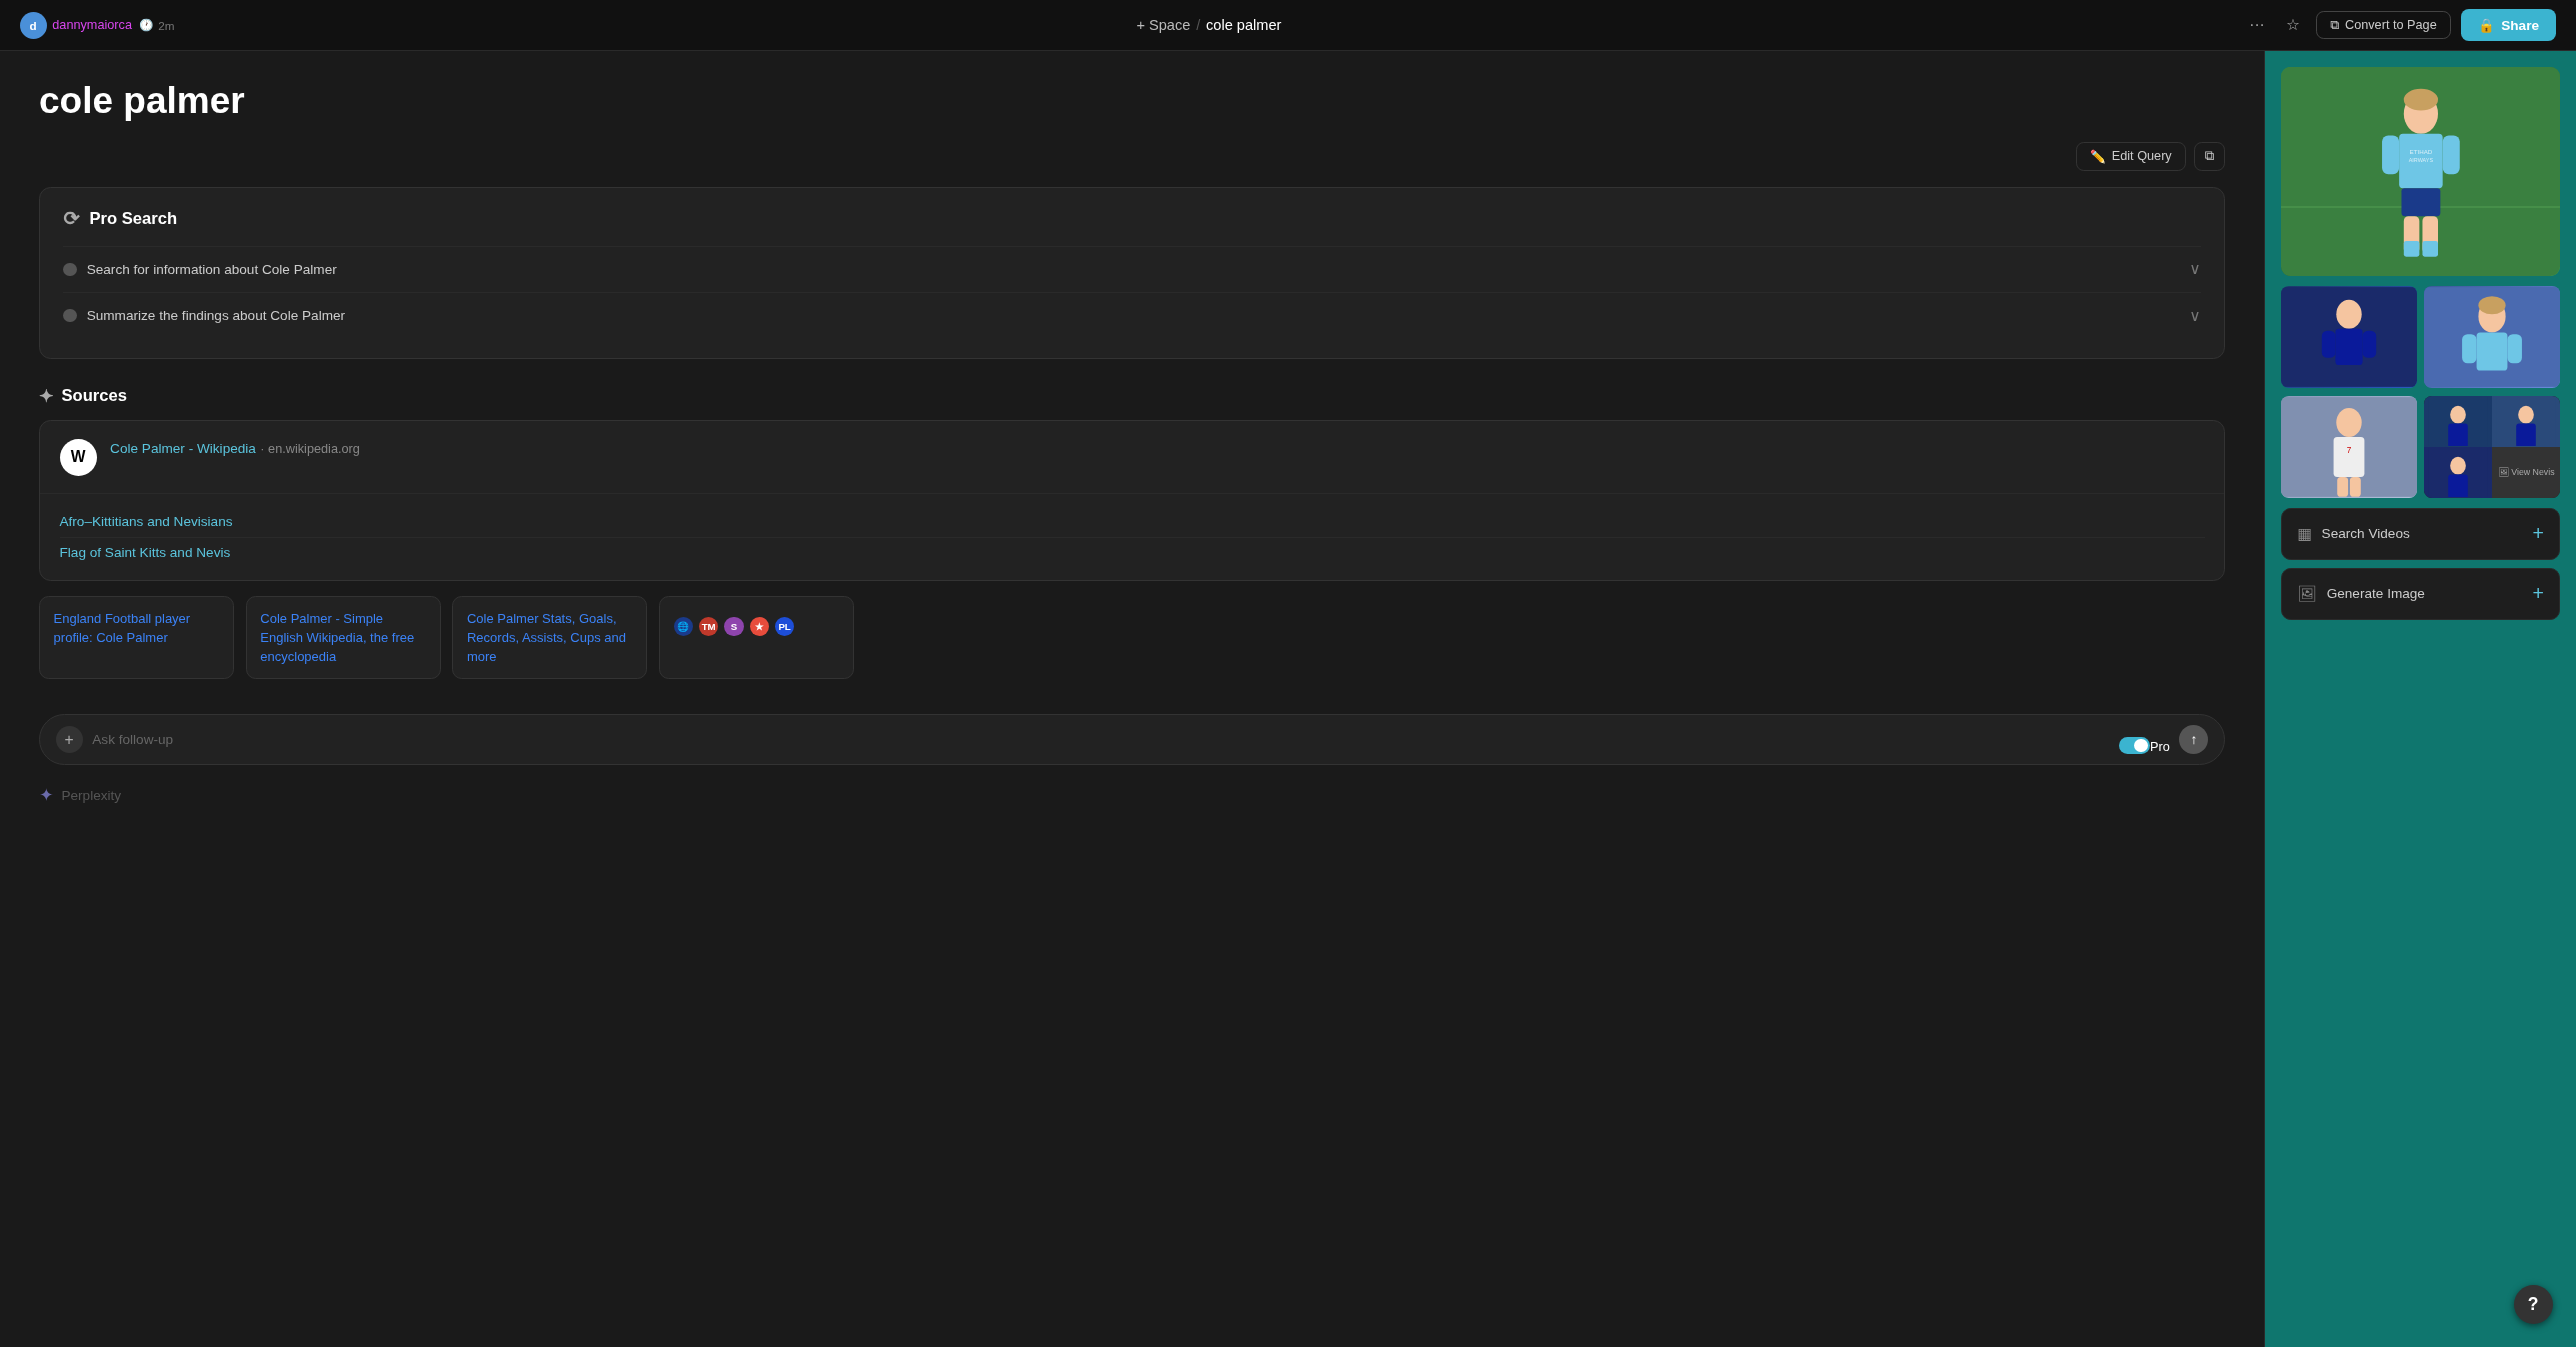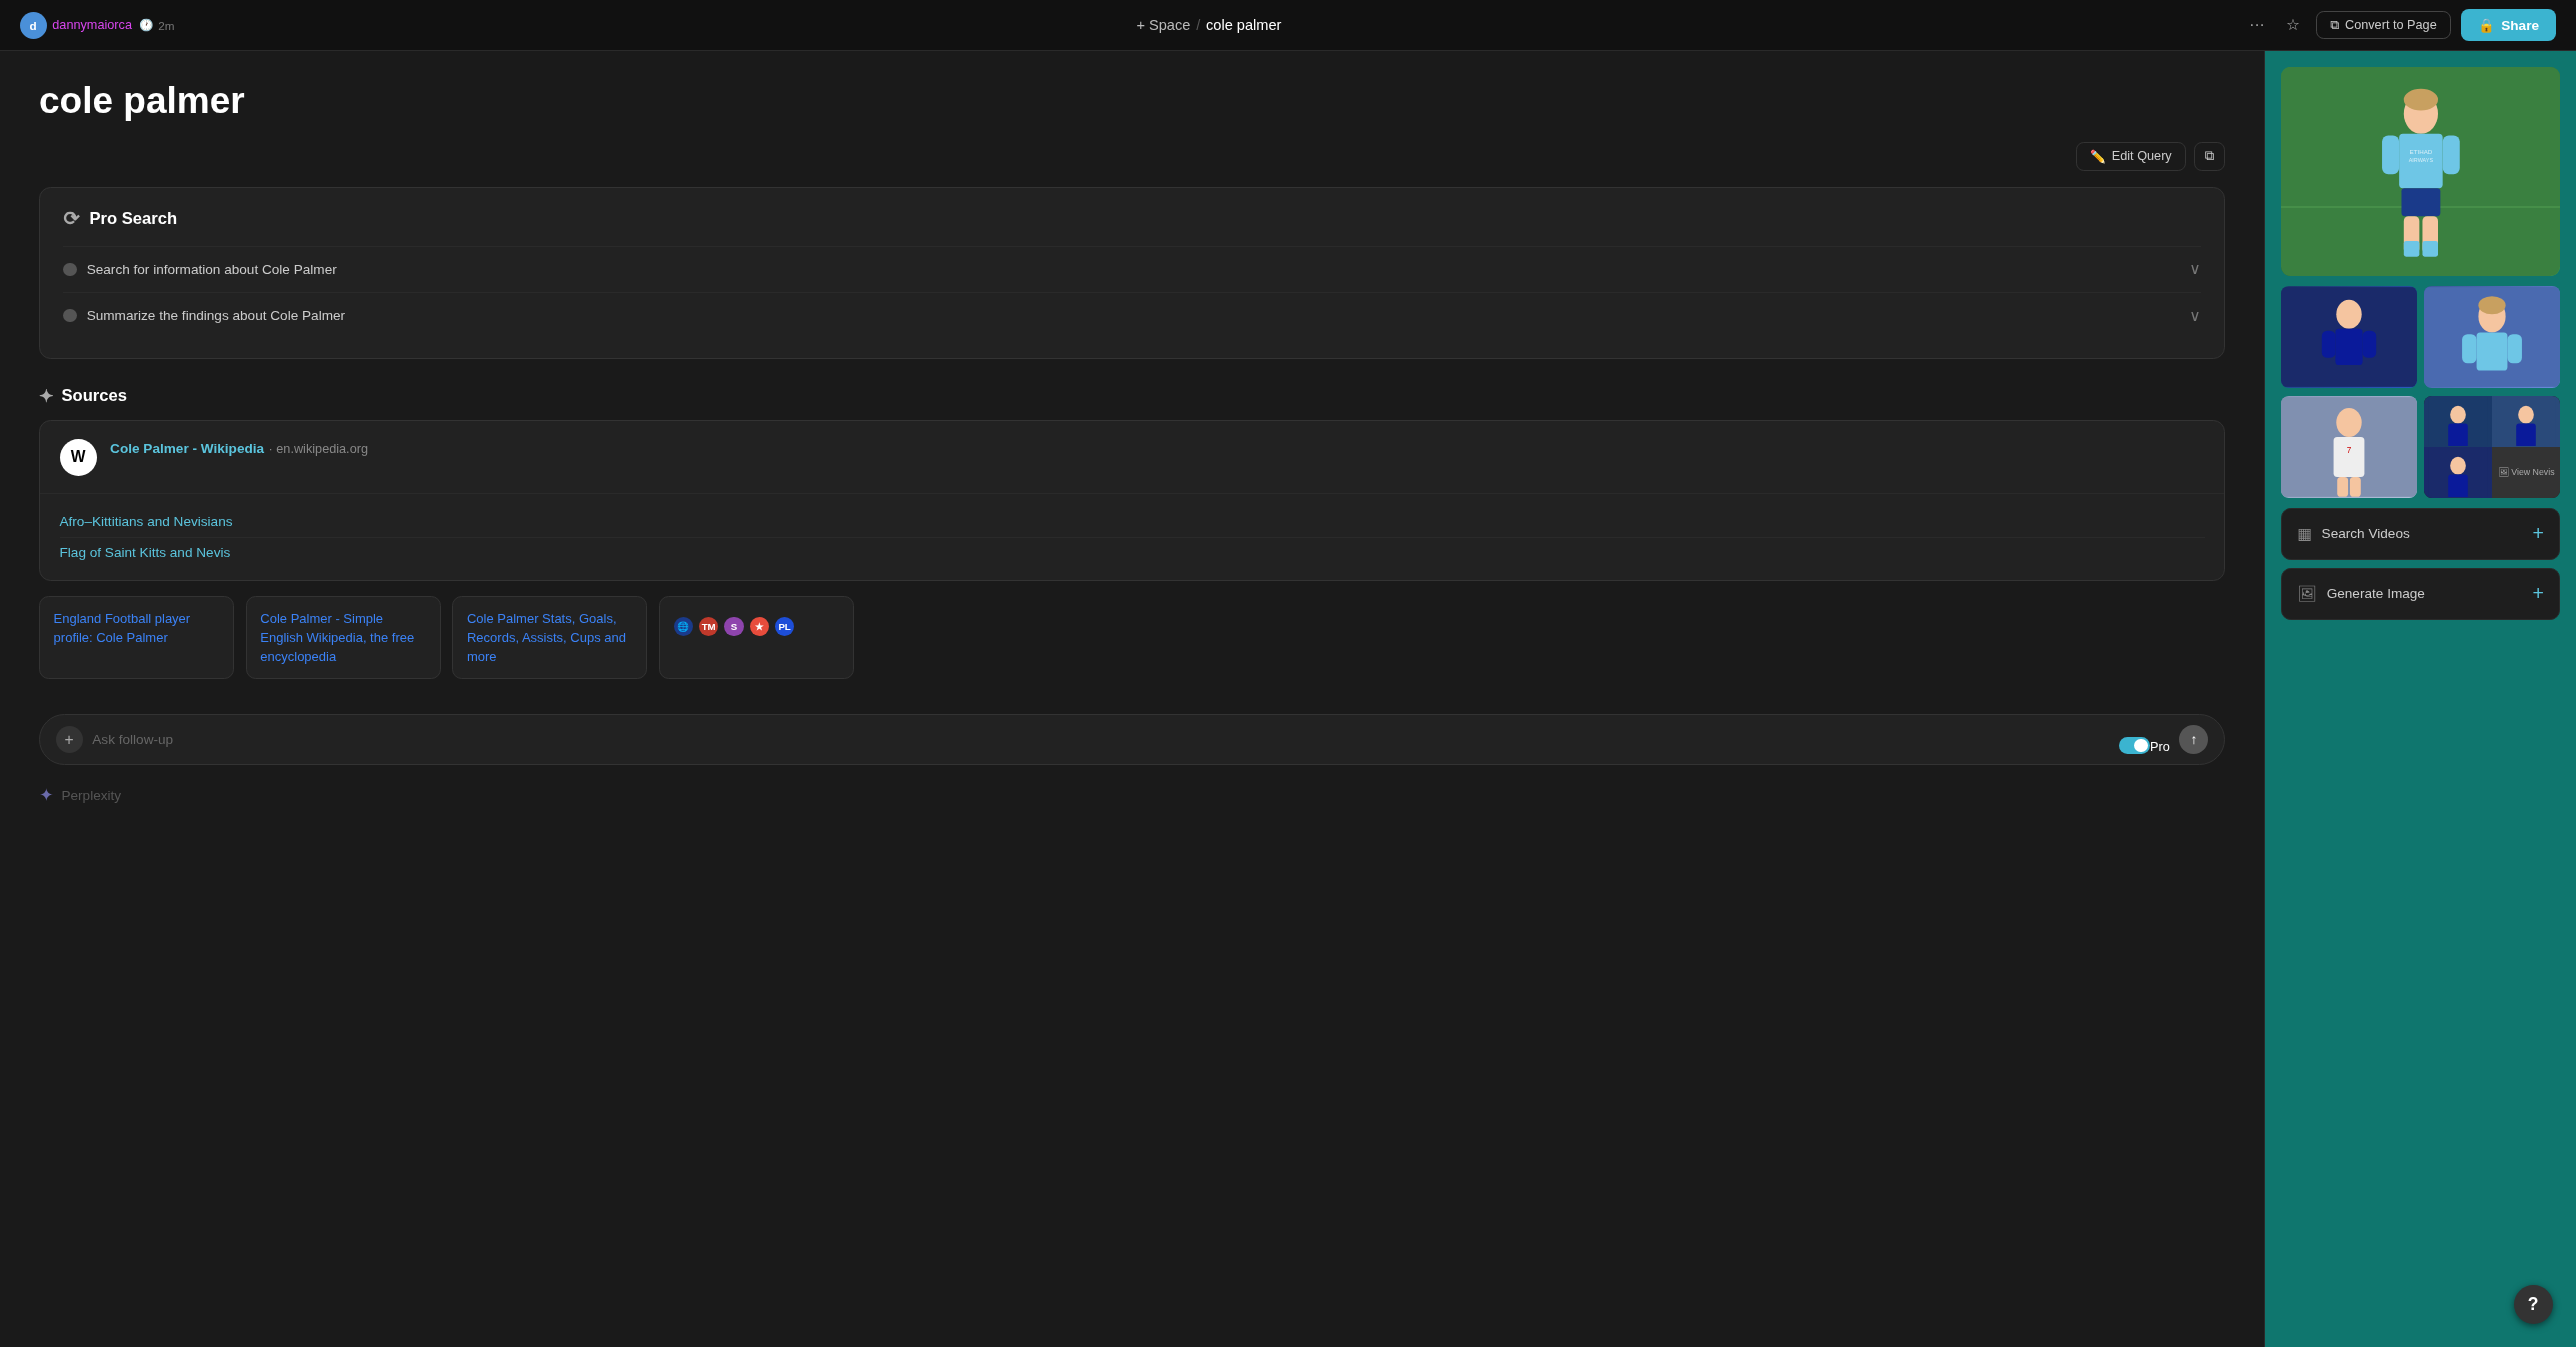--- a/index.html
+++ b/index.html
@@ -171,21 +171,21 @@
     .wiki-logo {
       width: 37px; height: 37px;
       background: #fff;
       border-radius: 50%;
       display: flex; align-items: center; justify-content: center;
       font-size: 15.6px; font-weight: 700; color: #000;
       flex-shrink: 0;
     }
     .source-info { flex: 1; }
     .source-title-link {
-      color: #5bc4dd; font-size: 13.6px; font-weight: 700;
+      color: #5bc4dd; font-size: 13.6px; font-weight: 400;
       text-decoration: none; display: inline;
     }
     .source-domain { color: #888; font-size: 12.7px; }
     .source-desc { color: #999; font-size: 12.7px; margin-top: 3.9px; line-height: 1.5; }
     .additional-sources {
       padding: 11.7px 19.5px;
     }
     .add-source-link {
       display: block;
       color: #5bc4dd; font-size: 13.6px;

